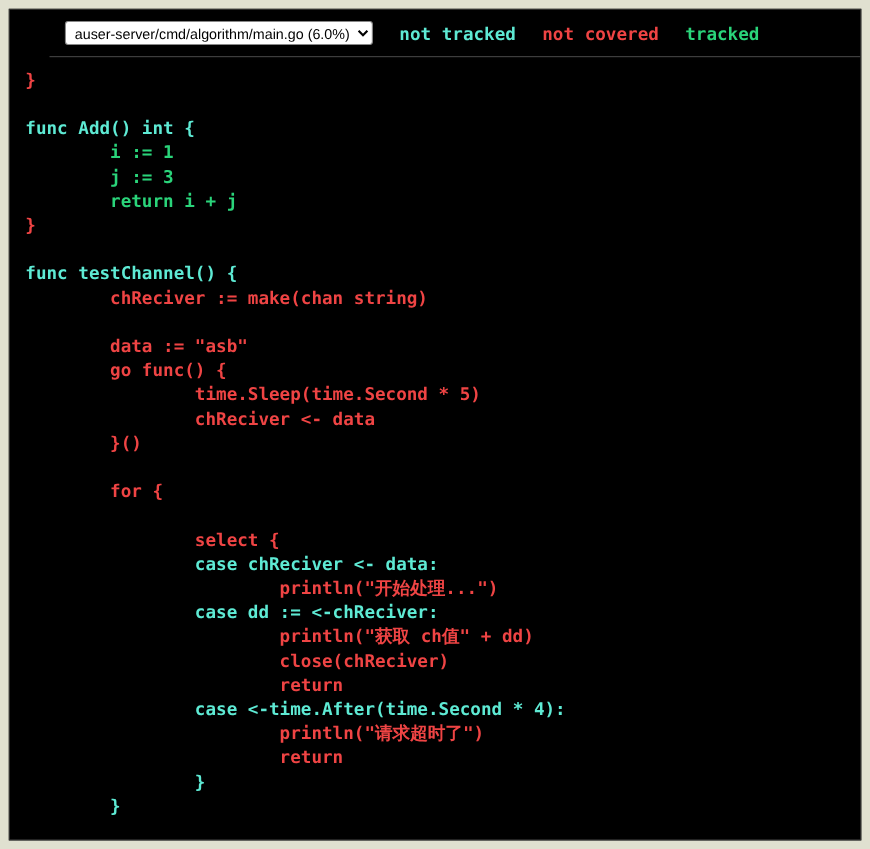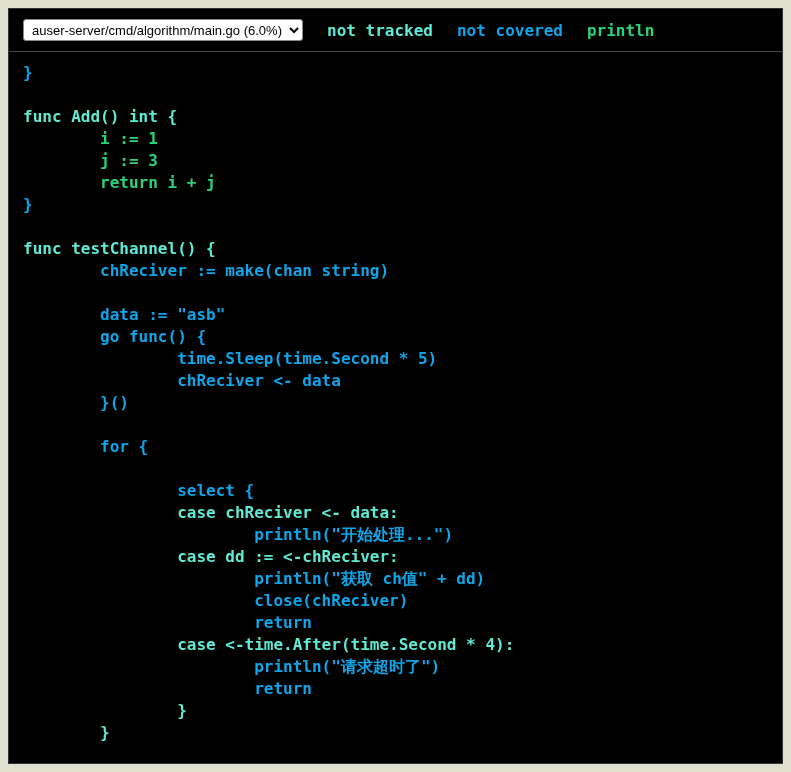--- a/index.html
+++ b/index.html
@@ -19,34 +19,35 @@
       border: 1px solid #333;
     }
     .topbar {
       display: flex;
       align-items: center;
       padding: 10px 14px;
       border-bottom: 1px solid #444;
       gap: 24px;
       font-size: 16px;
       font-weight: bold;
+      margin-left: 36px;
     }
     .file-select {
       background: #ffffff;
       color: #000000;
       font-size: 13px;
       font-family: sans-serif;
       padding: 2px 4px;
       border: 1px solid #888;
       border-radius: 3px;
       height: 22px;
     }
     .legend-item { white-space: nowrap; }
     .clr-not-tracked { color: #5eead4; }
-    .clr-not-covered { color: #0ea5e9; }
+    .clr-not-covered { color: #ef4444; }
     .clr-covered { color: #2ad47a; }
     .code-area {
       flex: 1;
       overflow: hidden;
       padding: 10px 14px 14px 14px;
       font-size: 16px;
       line-height: 22px;
       font-weight: bold;
       white-space: pre;
     }
@@ -55,16 +56,16 @@
 </head>
 <body>
 
 <div class="app">
   <div class="topbar">
     <select class="file-select">
       <option>auser-server/cmd/algorithm/main.go (6.0%)</option>
     </select>
     <span class="legend-item clr-not-tracked">not tracked</span>
     <span class="legend-item clr-not-covered">not covered</span>
-    <span class="legend-item clr-covered">println</span>
+    <span class="legend-item clr-covered">tracked</span>
   </div>
   <div class="code-area" id="code-area"><div class="clr-not-covered">}</div><div class="clr-not-tracked"> </div><div class="clr-not-tracked">func Add() int {</div><div class="clr-covered">        i := 1</div><div class="clr-covered">        j := 3</div><div class="clr-covered">        return i + j</div><div class="clr-not-covered">}</div><div class="clr-not-tracked"> </div><div class="clr-not-tracked">func testChannel() {</div><div class="clr-not-covered">        chReciver := make(chan string)</div><div class="clr-not-tracked"> </div><div class="clr-not-covered">        data := "asb"</div><div class="clr-not-covered">        go func() {</div><div class="clr-not-covered">                time.Sleep(time.Second * 5)</div><div class="clr-not-covered">                chReciver &lt;- data</div><div class="clr-not-covered">        }()</div><div class="clr-not-tracked"> </div><div class="clr-not-covered">        for {</div><div class="clr-not-tracked"> </div><div class="clr-not-covered">                select {</div><div class="clr-not-tracked">                case chReciver &lt;- data:</div><div class="clr-not-covered">                        println("开始处理...")</div><div class="clr-not-tracked">                case dd := &lt;-chReciver:</div><div class="clr-not-covered">                        println("获取 ch值" + dd)</div><div class="clr-not-covered">                        close(chReciver)</div><div class="clr-not-covered">                        return</div><div class="clr-not-tracked">                case &lt;-time.After(time.Second * 4):</div><div class="clr-not-covered">                        println("请求超时了")</div><div class="clr-not-covered">                        return</div><div class="clr-not-tracked">                }</div><div class="clr-not-tracked">        }</div><div class="clr-not-tracked"> </div></div>
 </div>
 
 </body></html>

